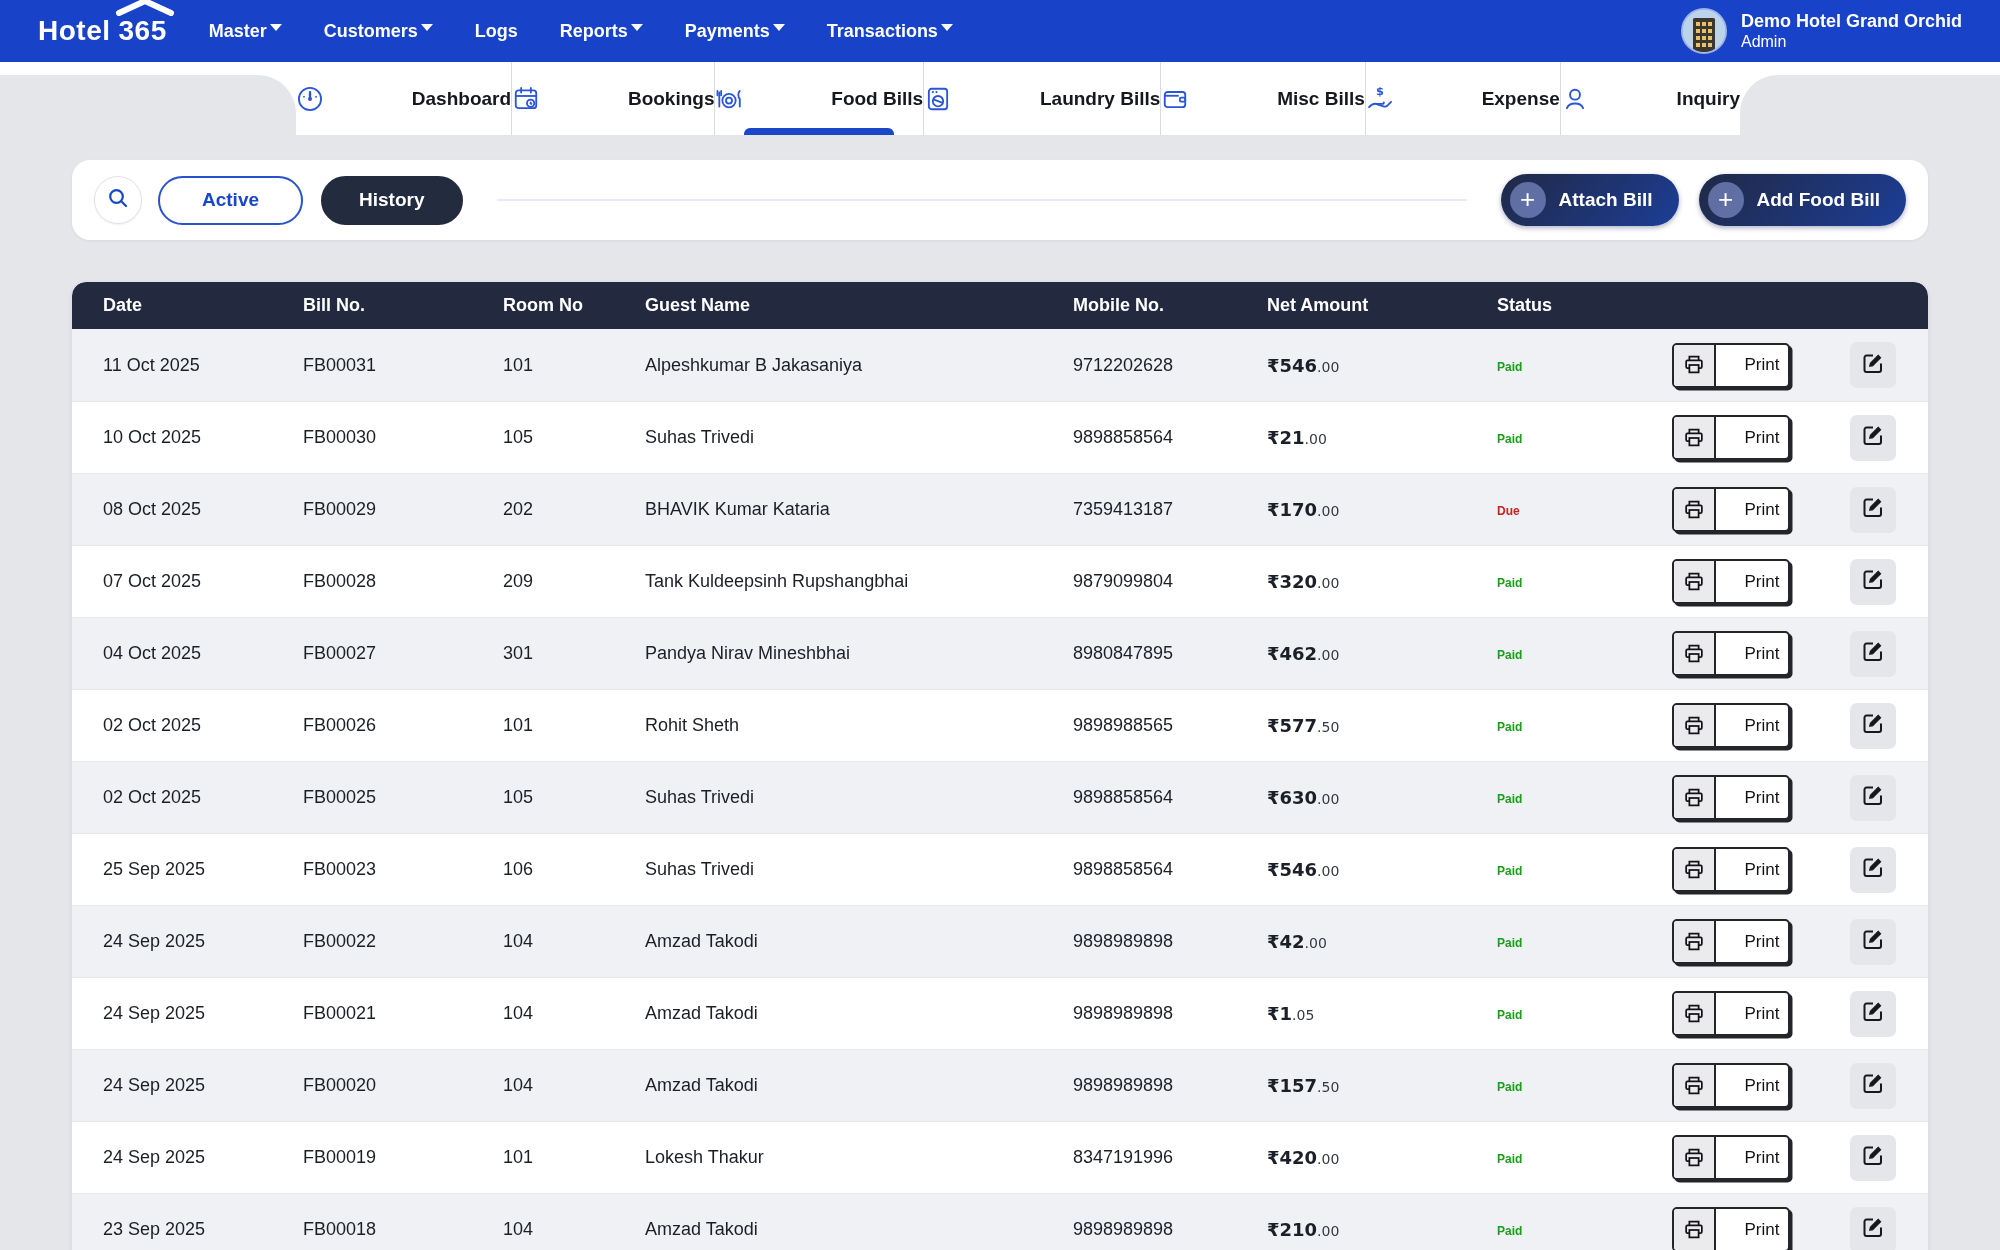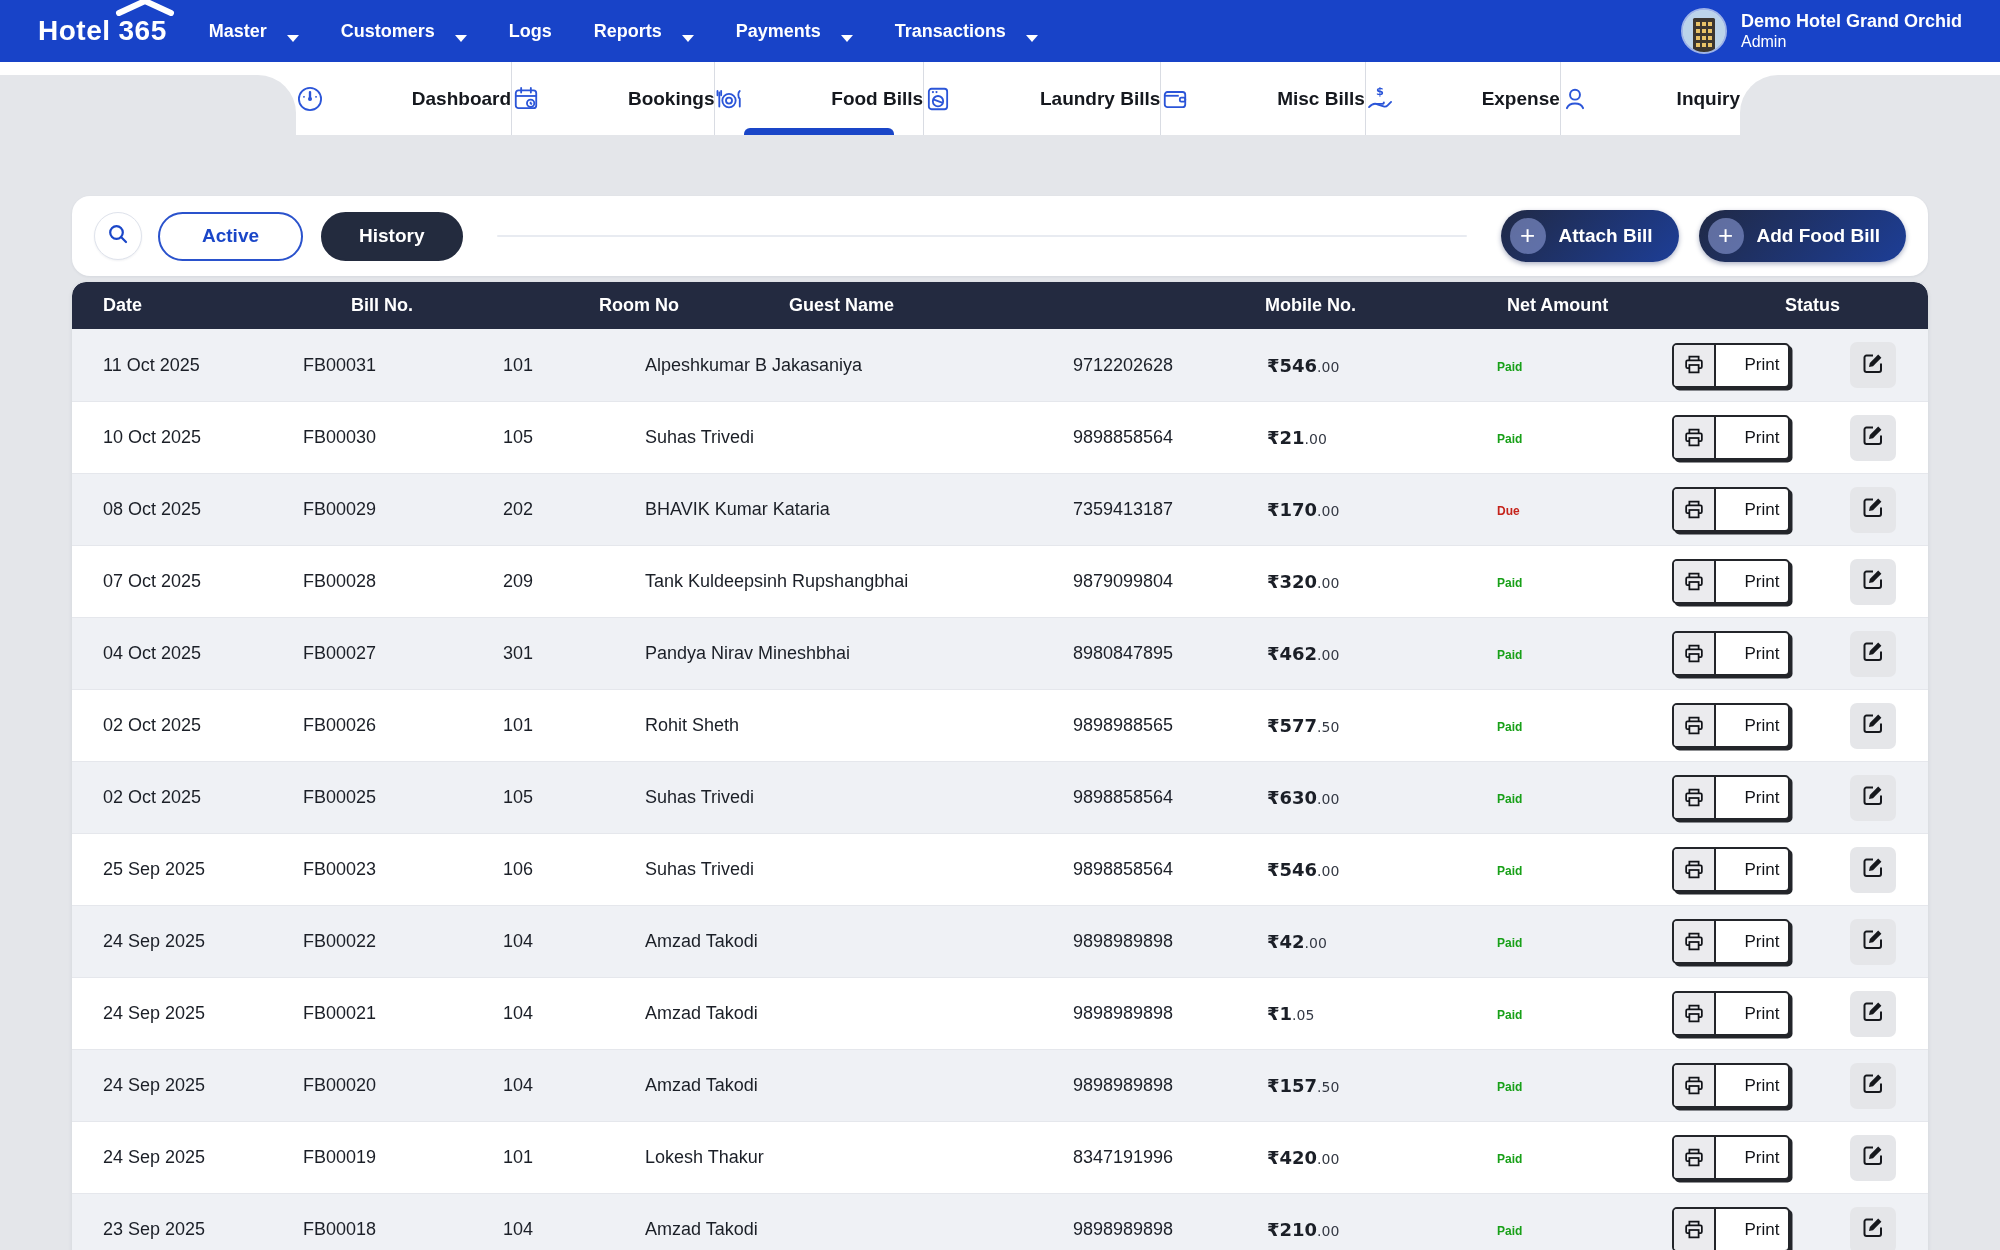--- a/index.html
+++ b/index.html
@@ -5,54 +5,54 @@
   * { margin:0; padding:0; box-sizing:border-box; }
   html,body { width:2000px; height:1250px; overflow:hidden; }
   body { font-family:"Liberation Sans","DejaVu Sans",sans-serif; background:#e4e6ea; position:relative; color:#15181e; }
 
   
   .topnav { position:absolute; left:0; top:0; width:100%; height:62px; background:#1843c8; display:flex; align-items:center; z-index:30; }
   .logo { display:flex; align-items:baseline; margin-left:38px; color:#fff; font-weight:bold; font-size:28px; letter-spacing:.5px; }
   .logo .l365 { position:relative; margin-left:8px; }
   .logo .roof { position:absolute; left:-4px; top:-17px; }
   .navitems { display:flex; align-items:center; margin-left:42px; gap:42px; }
-  .navitem { display:flex; align-items:flex-end; gap:20px; color:#fff; font-size:18px; font-weight:600; cursor:pointer; }
+  .navitem { display:flex; align-items:flex-start; gap:3px; color:#fff; font-size:18px; font-weight:600; cursor:pointer; }
   .caret { width:0; height:0; border-left:6px solid transparent; border-right:6px solid transparent; border-top:7px solid #fff; margin-top:3px; }
   .userblock { position:absolute; right:38px; top:0; height:62px; display:flex; align-items:center; gap:14px; }
   .avatar { width:46px; height:46px; border-radius:50%; overflow:hidden; border:2px solid #9fb4e8; background:#cfe0f2; flex:0 0 auto; }
   .usertext { color:#fff; line-height:1.25; }
   .usertext .uname { font-size:18px; font-weight:bold; }
   .usertext .urole { font-size:16px; font-weight:400; }
 
   
   .tabstrip-bg { position:absolute; left:0; top:62px; width:100%; height:73px; background:#ffffff; z-index:10; }
   .gray-notch-left { position:absolute; left:0; top:75px; width:296px; height:60px; background:#e4e6ea; border-top-right-radius:38px; z-index:12; }
   .gray-notch-right { position:absolute; left:1740px; right:0; top:75px; height:60px; background:#e4e6ea; border-top-left-radius:38px; z-index:12; }
   .tabs { position:absolute; left:296px; top:62px; width:1444px; height:73px; display:flex; z-index:15; }
   .tab { position:relative; flex:1 1 auto; display:flex; align-items:center; justify-content:space-between; gap:12px; font-size:19px; font-weight:bold; color:#15181e; cursor:pointer; border-left:1px solid #d9dce3; }
   .tab:first-child { border-left:none; }
   .tab .ticon { display:flex; align-items:center; }
   .tab.active .underline { position:absolute; left:50%; transform:translateX(-50%); bottom:0; width:150px; height:7px; border-radius:6px 6px 0 0; background:#1a46c8; }
 
   
-  .filterbar { position:absolute; left:72px; right:72px; top:160px; height:80px; background:#fff; border-radius:18px; box-shadow:0 1px 3px rgba(40,50,80,.08); display:flex; align-items:center; padding:0 22px; z-index:5;margin-top:36px; }
+  .filterbar { position:absolute; left:72px; right:72px; top:160px; height:80px; background:#fff; border-radius:18px; box-shadow:0 1px 3px rgba(40,50,80,.08); display:flex; align-items:center; padding:0 22px; z-index:5; }
   .searchbtn { width:48px; height:48px; border-radius:50%; border:1px solid #dfe3ec; background:#fff; display:flex; align-items:center; justify-content:center; cursor:pointer; box-shadow:0 1px 2px rgba(40,50,80,.07); }
   .pill { height:49px; border-radius:26px; display:flex; align-items:center; justify-content:center; font-size:19px; font-weight:bold; cursor:pointer; }
   .pill.active-pill { margin-left:16px; padding:0 42px; border:2px solid #2a52cc; color:#1a46c8; background:#fff; }
   .pill.history-pill { margin-left:18px; padding:6px 36px; background:#232b3e; color:#fff; border:2px solid #232b3e; }
   .filter-line { flex:1; height:2px; background:#e8ebf1; margin:0 34px; border-radius:1px; }
   .actionbtn { height:52px; border-radius:28px; background:linear-gradient(135deg,#202945 0%,#1d3e97 100%); display:flex; align-items:center; gap:13px; padding:0 26px 0 9px; cursor:pointer; box-shadow:0 2px 5px rgba(20,35,90,.35); }
   .actionbtn + .actionbtn { margin-left:20px; }
   .pluscircle { width:36px; height:36px; border-radius:50%; background:rgba(150,166,228,.55); color:#fff; font-size:26px; font-weight:400; display:flex; align-items:center; justify-content:center; line-height:1; padding-bottom:2px; }
   .actionbtn .albl { color:#fff; font-size:19px; font-weight:bold; }
 
   
   .tablecard { position:absolute; left:72px; right:72px; top:282px; height:990px; background:#fff; border-radius:14px 14px 0 0; box-shadow:0 1px 4px rgba(40,50,80,.10); overflow:hidden; z-index:5; }
   .tgrid { display:grid; grid-template-columns:200px 200px 142px 428px 194px 230px 175px 1fr; align-items:center; padding-left:31px; }
-  .thead { background:#232a40; height:47px; color:#fff; font-size:18px; font-weight:bold; border-radius:14px 14px 0 0;gap:48px; }
+  .thead { background:#232a40; height:47px; color:#fff; font-size:18px; font-weight:bold; border-radius:14px 14px 0 0; }
   .trow { height:72px; background:#fff; font-size:18px; color:#1b1f27; border-top:1px solid #e5e7ec; }
   .trow.alt { background:#eff1f5; }
   .trow:first-of-type { border-top:none; }
   .cell-amount { font-family:"DejaVu Sans",sans-serif; }
   .cell-amount .amt-main { font-weight:bold; font-size:18px; }
   .cell-amount .amt-frac { font-size:14px; color:#343944;margin-top:8px; }
   .status-text { font-weight:bold; font-size:12px; }
   .status-text.paid { color:#18a018; }
   .status-text.due { color:#c5231b; }
   .actions-cell { display:flex; align-items:center; }

